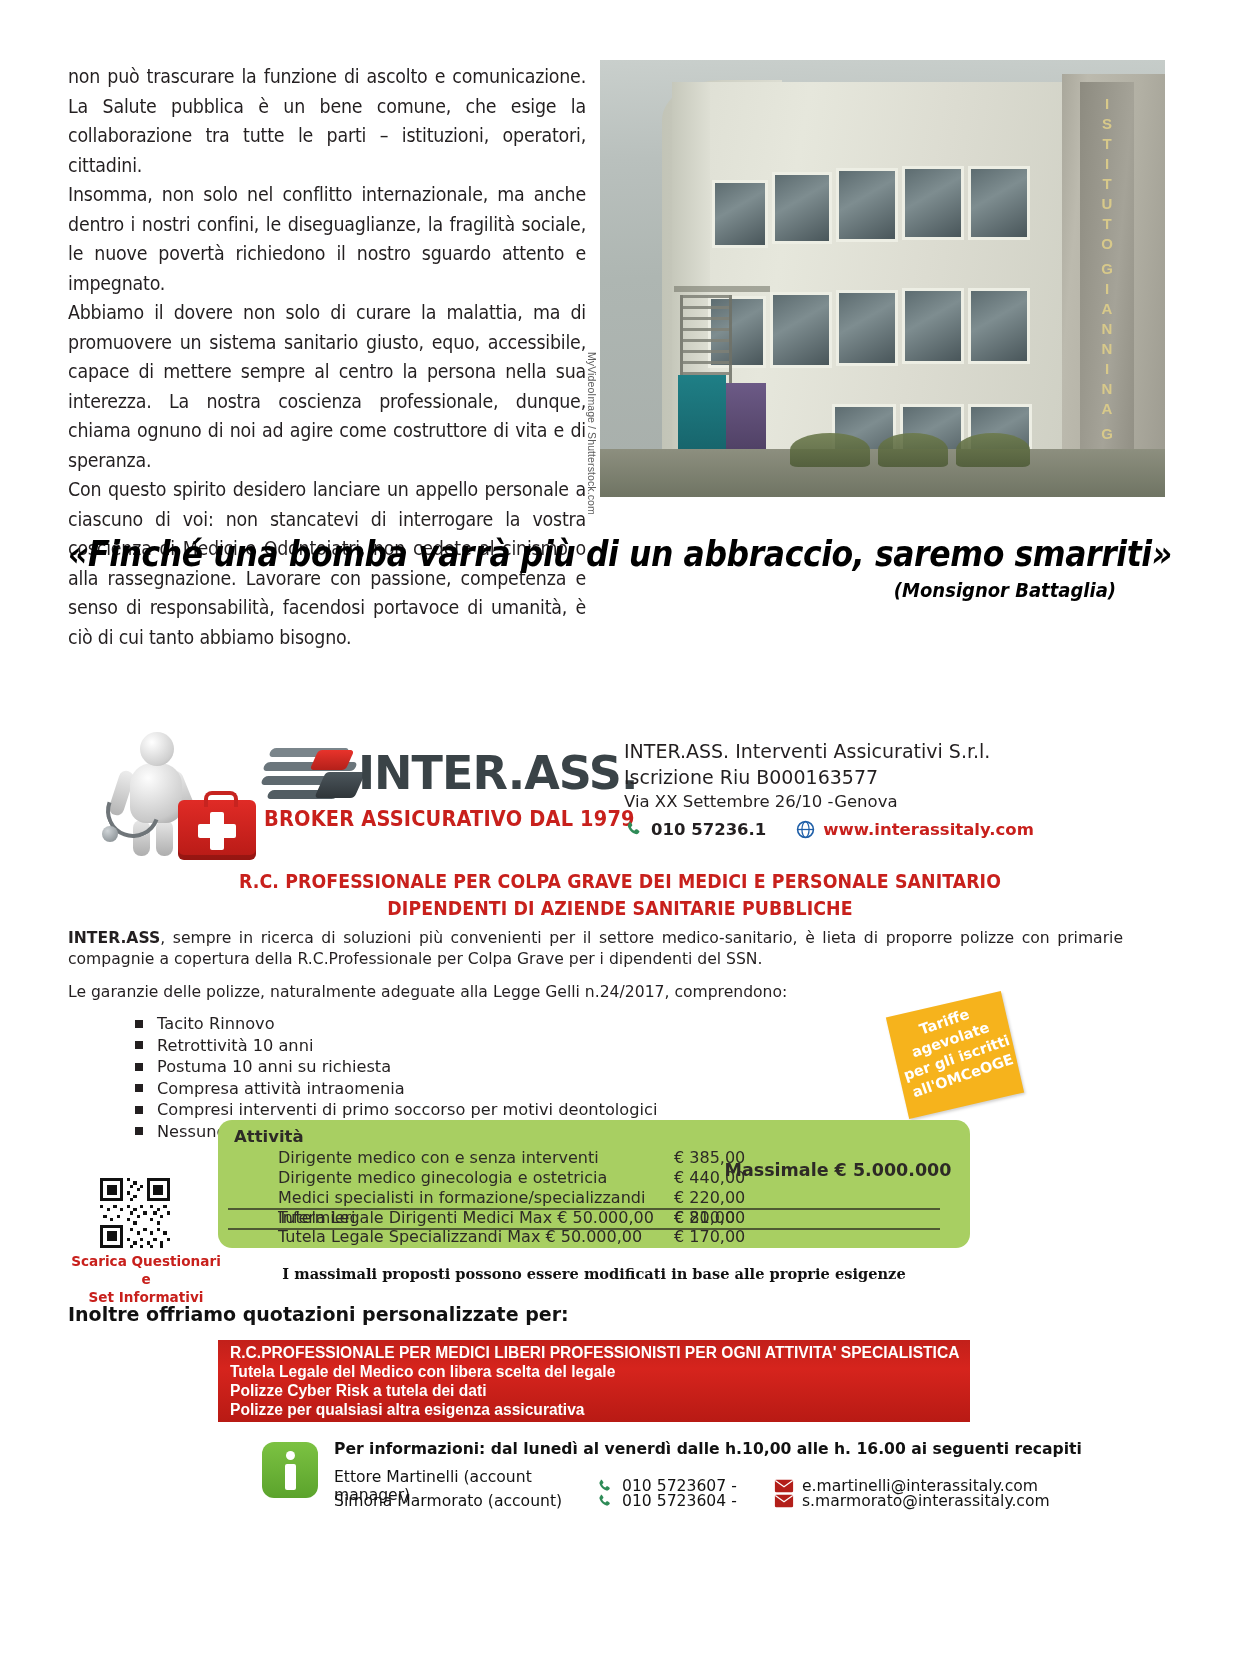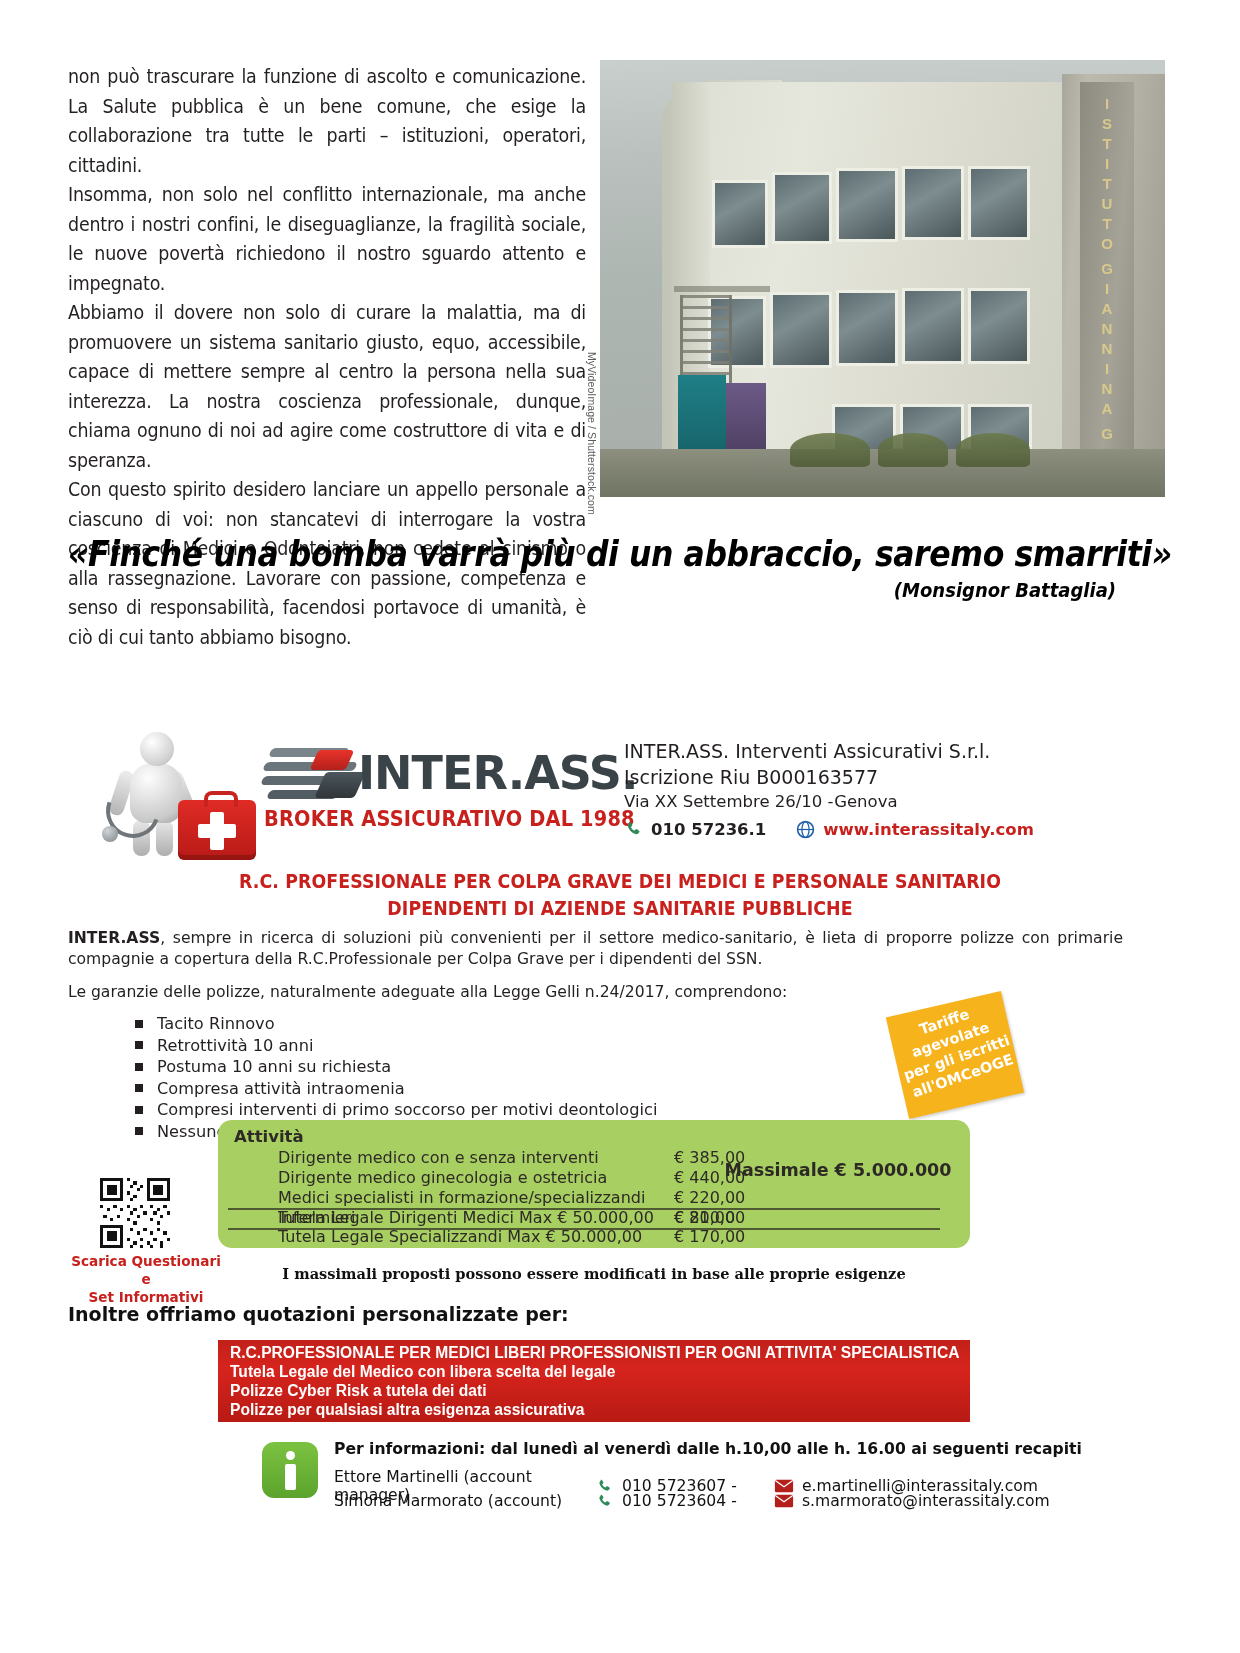--- a/index.html
+++ b/index.html
@@ -381,21 +381,21 @@
 
   <div class="logo-swoosh">
     <div class="sw s1"></div>
     <div class="sw s2"></div>
     <div class="sw s3"></div>
     <div class="sw s4"></div>
     <div class="sw-dark"></div>
     <div class="sw-red"></div>
   </div>
   <div class="logo-word">INTER.ASS.</div>
-  <div class="logo-tag">BROKER ASSICURATIVO DAL 1988</div>
+  <div class="logo-tag">BROKER ASSICURATIVO DAL 1979</div>
 
   <div class="company">
     <div class="l1">INTER.ASS. Interventi Assicurativi S.r.l.</div>
     <div class="l2">Iscrizione Riu B000163577</div>
     <div class="l3">Via XX Settembre 26/10 -Genova</div>
     <div class="contact-row">
       <svg class="phone-ico" viewBox="0 0 24 24">
         <path d="M6.6 2.9c.6-.5 1.5-.4 2 .3l1.7 2.4c.4.6.3 1.4-.2 1.9l-1 .9c-.3.3-.4.7-.2 1 .6 1.4 2.3 3.1 3.7 3.8.4.2.8.1 1.1-.2l.9-1c.5-.5 1.3-.6 1.9-.2l2.4 1.7c.7.5.8 1.4.3 2l-1 1.2c-.9 1-2.3 1.4-3.6 1-4.3-1.3-8.3-5.3-9.6-9.6-.4-1.3 0-2.7 1-3.6l.6-.6z" fill="#2e8b57"></path>
       </svg>
       <span class="tel">010 57236.1</span>

